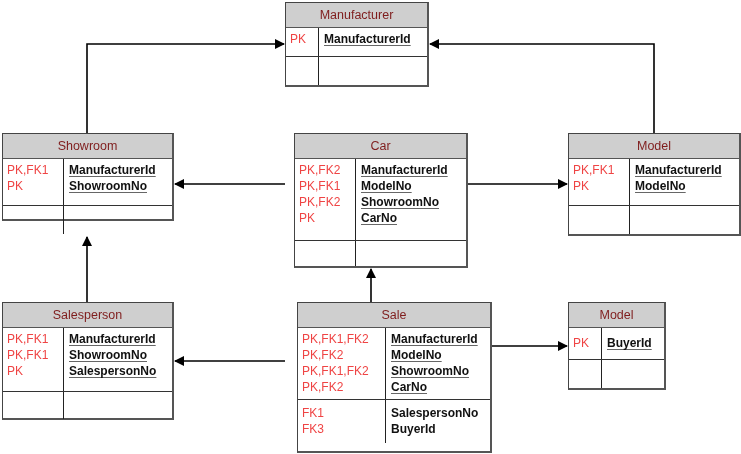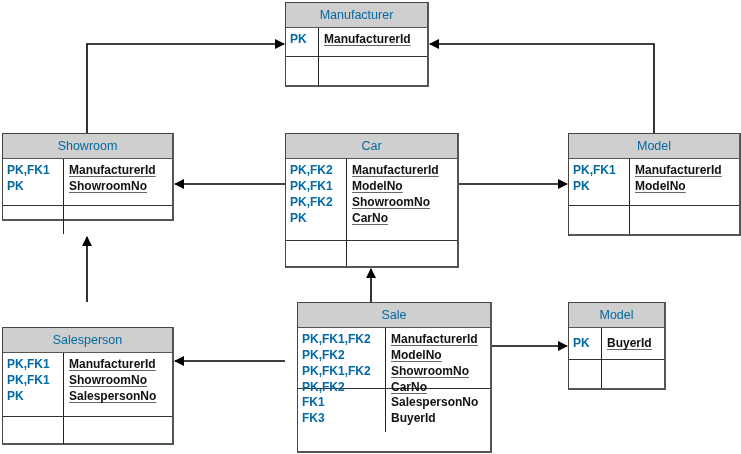--- a/index.html
+++ b/index.html
@@ -3,26 +3,26 @@
 <meta charset="utf-8">
 <style>
   html, body { margin:0; padding:0; background:#ffffff; }
   body { width:741px; height:454px; position:relative; overflow:hidden;
          font-family:"Liberation Sans", sans-serif; }
   svg.links { position:absolute; left:0; top:0; width:741px; height:454px; }
   .entity { position:absolute; box-sizing:border-box; border:1px solid #444;
             border-right:2px solid #555; border-bottom:2px solid #555; background:#fff; }
   .entity .hdr { box-sizing:border-box; height:25px; background:#cfcfcf;
                  border-bottom:1px solid #555; text-align:center;
-                 font-size:12.5px; line-height:24px; color:#0369a1; }
+                 font-size:12.5px; line-height:24px; color:#7f1d1d; }
   .entity .sec { position:relative; box-sizing:border-box; border-bottom:1px solid #333; }
   .entity .sec:last-child { border-bottom:none; }
   .entity .keys { position:absolute; left:0; top:0; bottom:0; box-sizing:border-box;
                   border-right:1px solid #222; padding:3px 0 0 4px;
-                  font-size:12px; font-weight:bold; line-height:16px; color:#0369a1; }
+                  font-size:12px; font-weight:normal; line-height:16px; color:#ef4444; }
   .entity .attrs { position:absolute; top:0; bottom:0; right:0; padding:3px 0 0 5px;
                    font-size:12px; font-weight:bold; line-height:16px; color:#111; }
   .entity .line { display:block; white-space:nowrap; height:16px; }
   .entity .attrs .line.pk span { text-decoration:underline; text-decoration-color:#666;
                                  text-underline-offset:2px; }
 </style>
 </head>
 <body>
 
 <svg class="links" viewBox="0 0 741 454">
@@ -66,21 +66,21 @@
     <div class="attrs" style="left:61px;">
       <span class="line pk"><span>ManufacturerId</span></span>
       <span class="line pk"><span>ShowroomNo</span></span>
     </div>
   </div>
   <div class="sec" style="height:28px;">
     <div class="keys" style="width:61px;"></div>
   </div>
 </div>
 
-<div class="entity" style="left:285px;top:133px;width:174px;height:135px;">
+<div class="entity" style="left:294px;top:133px;width:174px;height:135px;">
   <div class="hdr">Car</div>
   <div class="sec" style="height:82px;">
     <div class="keys" style="width:61px;">
       <span class="line">PK,FK2</span>
       <span class="line">PK,FK1</span>
       <span class="line">PK,FK2</span>
       <span class="line">PK</span>
     </div>
     <div class="attrs" style="left:61px;">
       <span class="line pk"><span>ManufacturerId</span></span>
@@ -104,42 +104,42 @@
     <div class="attrs" style="left:61px;">
       <span class="line pk"><span>ManufacturerId</span></span>
       <span class="line pk"><span>ModelNo</span></span>
     </div>
   </div>
   <div class="sec" style="height:28px;">
     <div class="keys" style="width:61px;"></div>
   </div>
 </div>
 
-<div class="entity" style="left:2px;top:302px;width:172px;height:118px;margin-top:25px;">
+<div class="entity" style="left:2px;top:302px;width:172px;height:118px;">
   <div class="hdr">Salesperson</div>
   <div class="sec" style="height:64px;">
     <div class="keys" style="width:61px;">
       <span class="line">PK,FK1</span>
       <span class="line">PK,FK1</span>
       <span class="line">PK</span>
     </div>
     <div class="attrs" style="left:61px;">
       <span class="line pk"><span>ManufacturerId</span></span>
       <span class="line pk"><span>ShowroomNo</span></span>
       <span class="line pk"><span>SalespersonNo</span></span>
     </div>
   </div>
   <div class="sec" style="height:27px;">
     <div class="keys" style="width:61px;"></div>
   </div>
 </div>
 
 <div class="entity" style="left:297px;top:302px;width:195px;height:151px;">
   <div class="hdr">Sale</div>
-  <div class="sec" style="height:61px;">
+  <div class="sec" style="height:72px;">
     <div class="keys" style="width:88px;">
       <span class="line">PK,FK1,FK2</span>
       <span class="line">PK,FK2</span>
       <span class="line">PK,FK1,FK2</span>
       <span class="line">PK,FK2</span>
     </div>
     <div class="attrs" style="left:88px;">
       <span class="line pk"><span>ManufacturerId</span></span>
       <span class="line pk"><span>ModelNo</span></span>
       <span class="line pk"><span>ShowroomNo</span></span>

